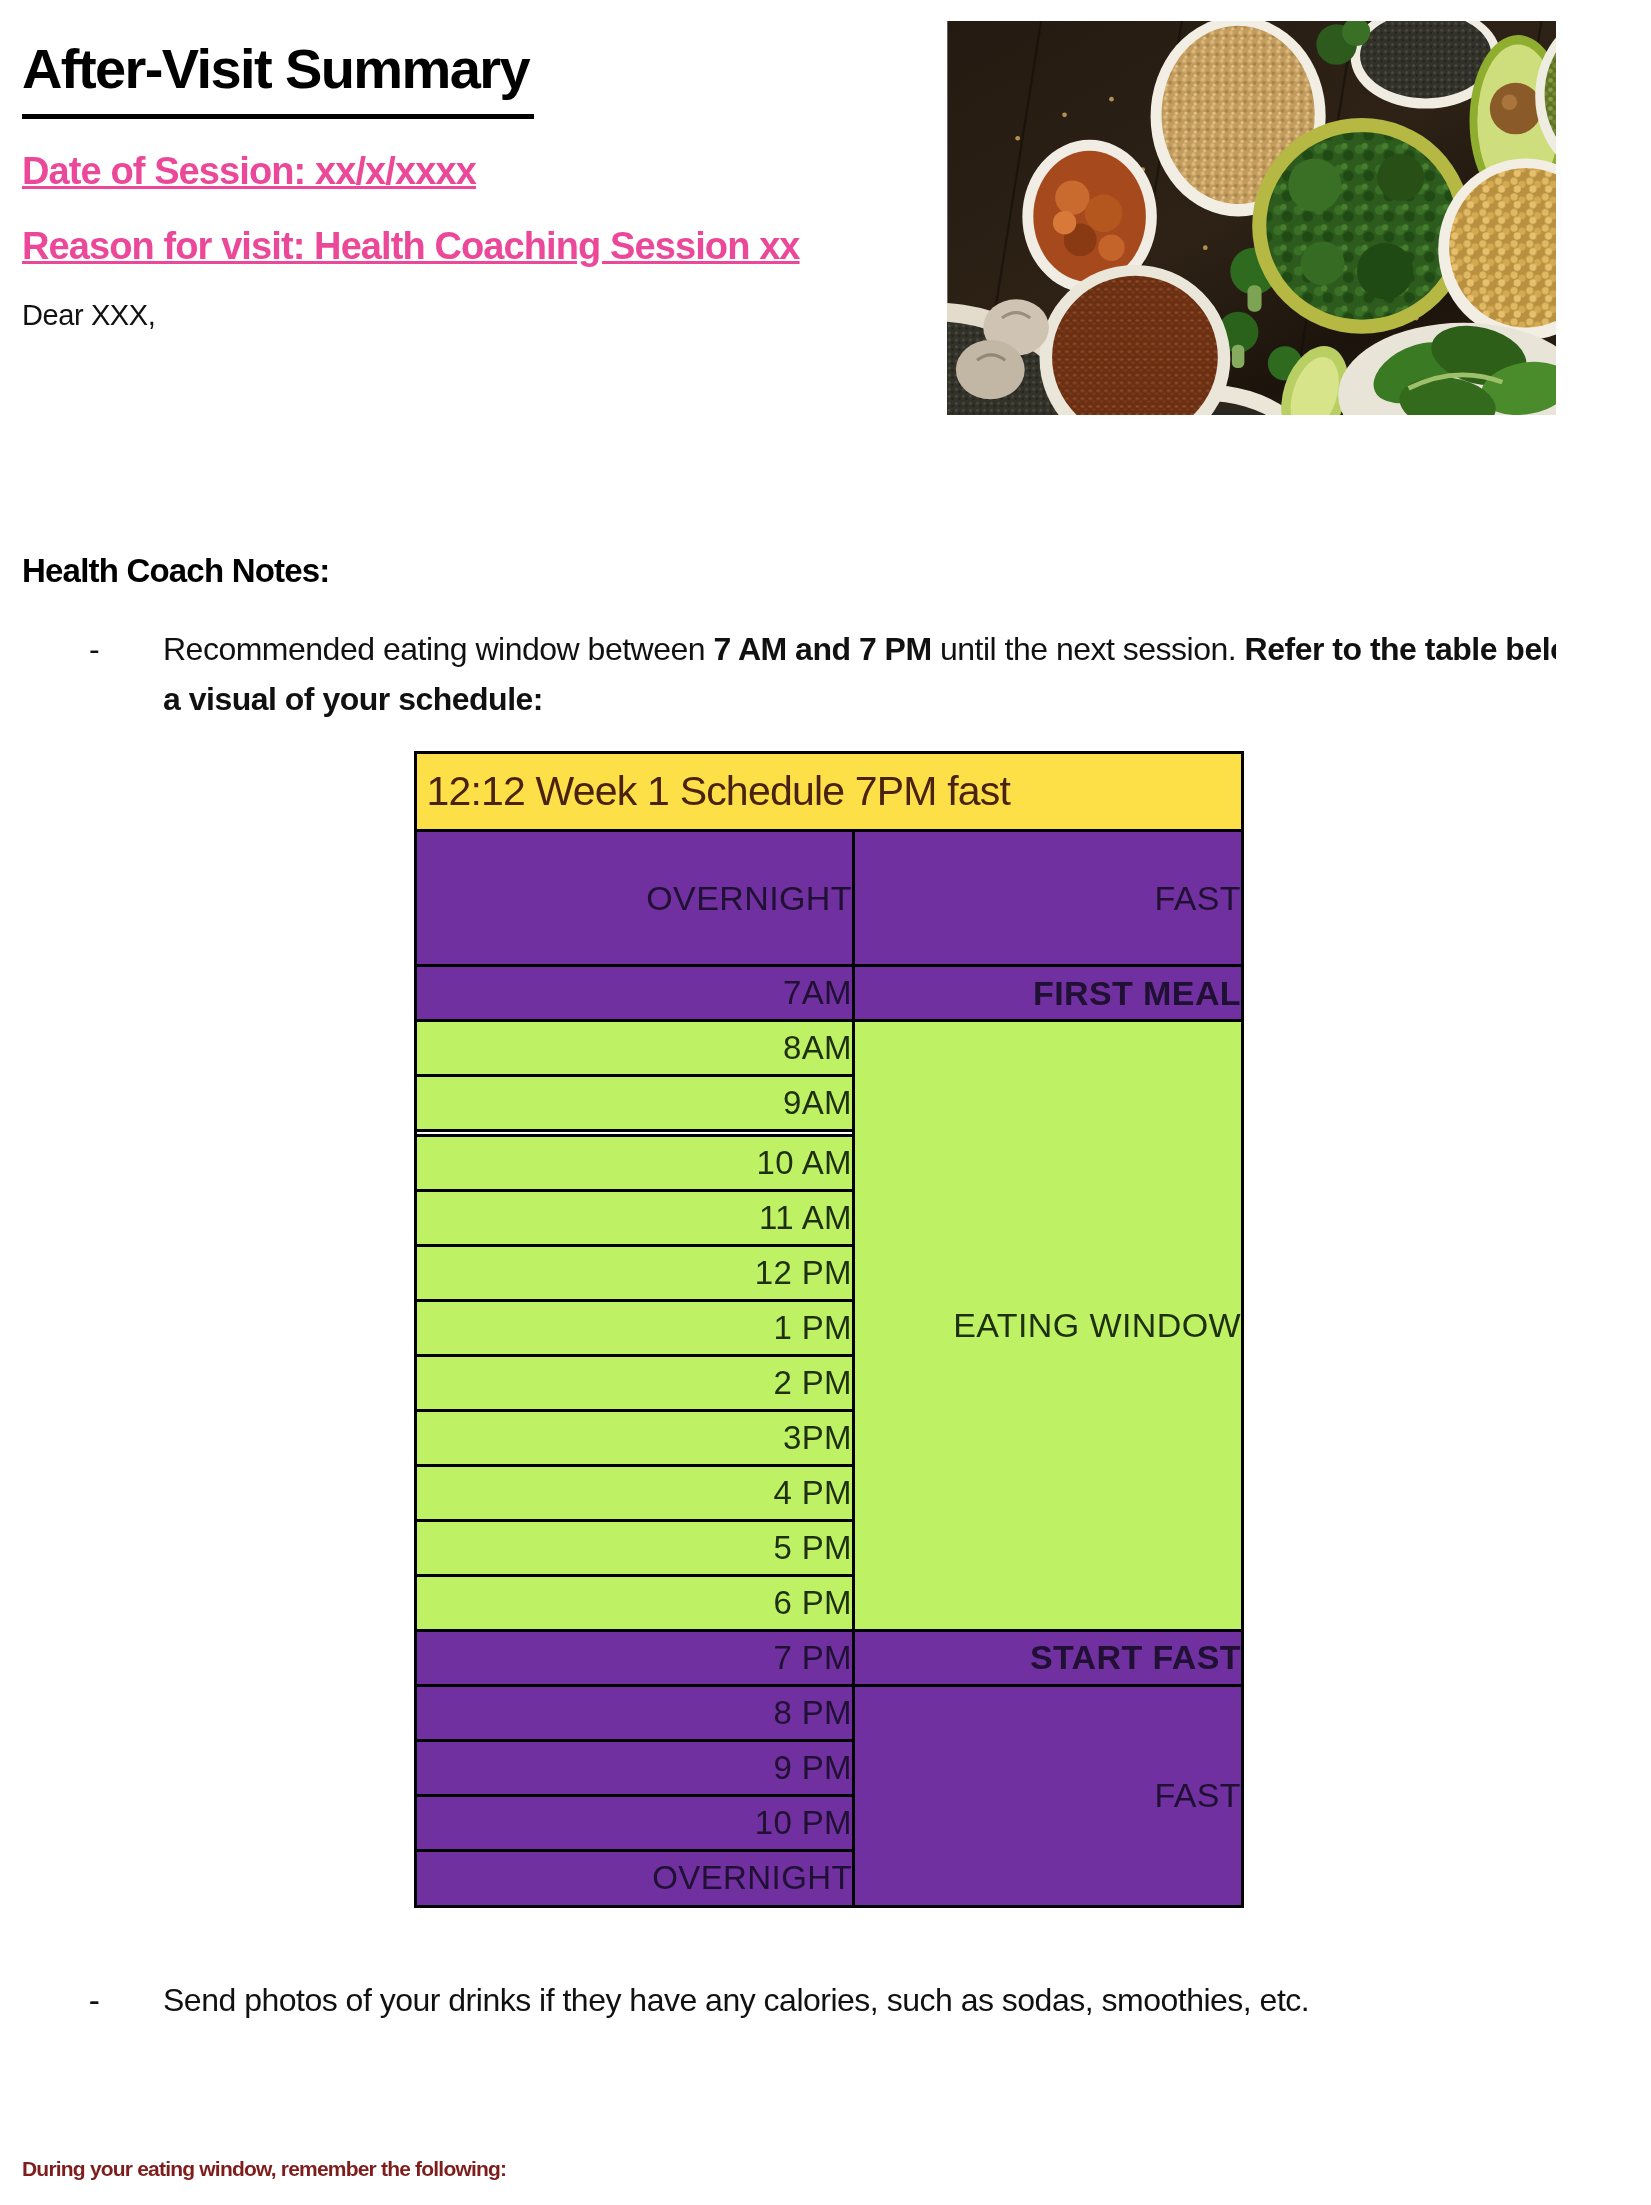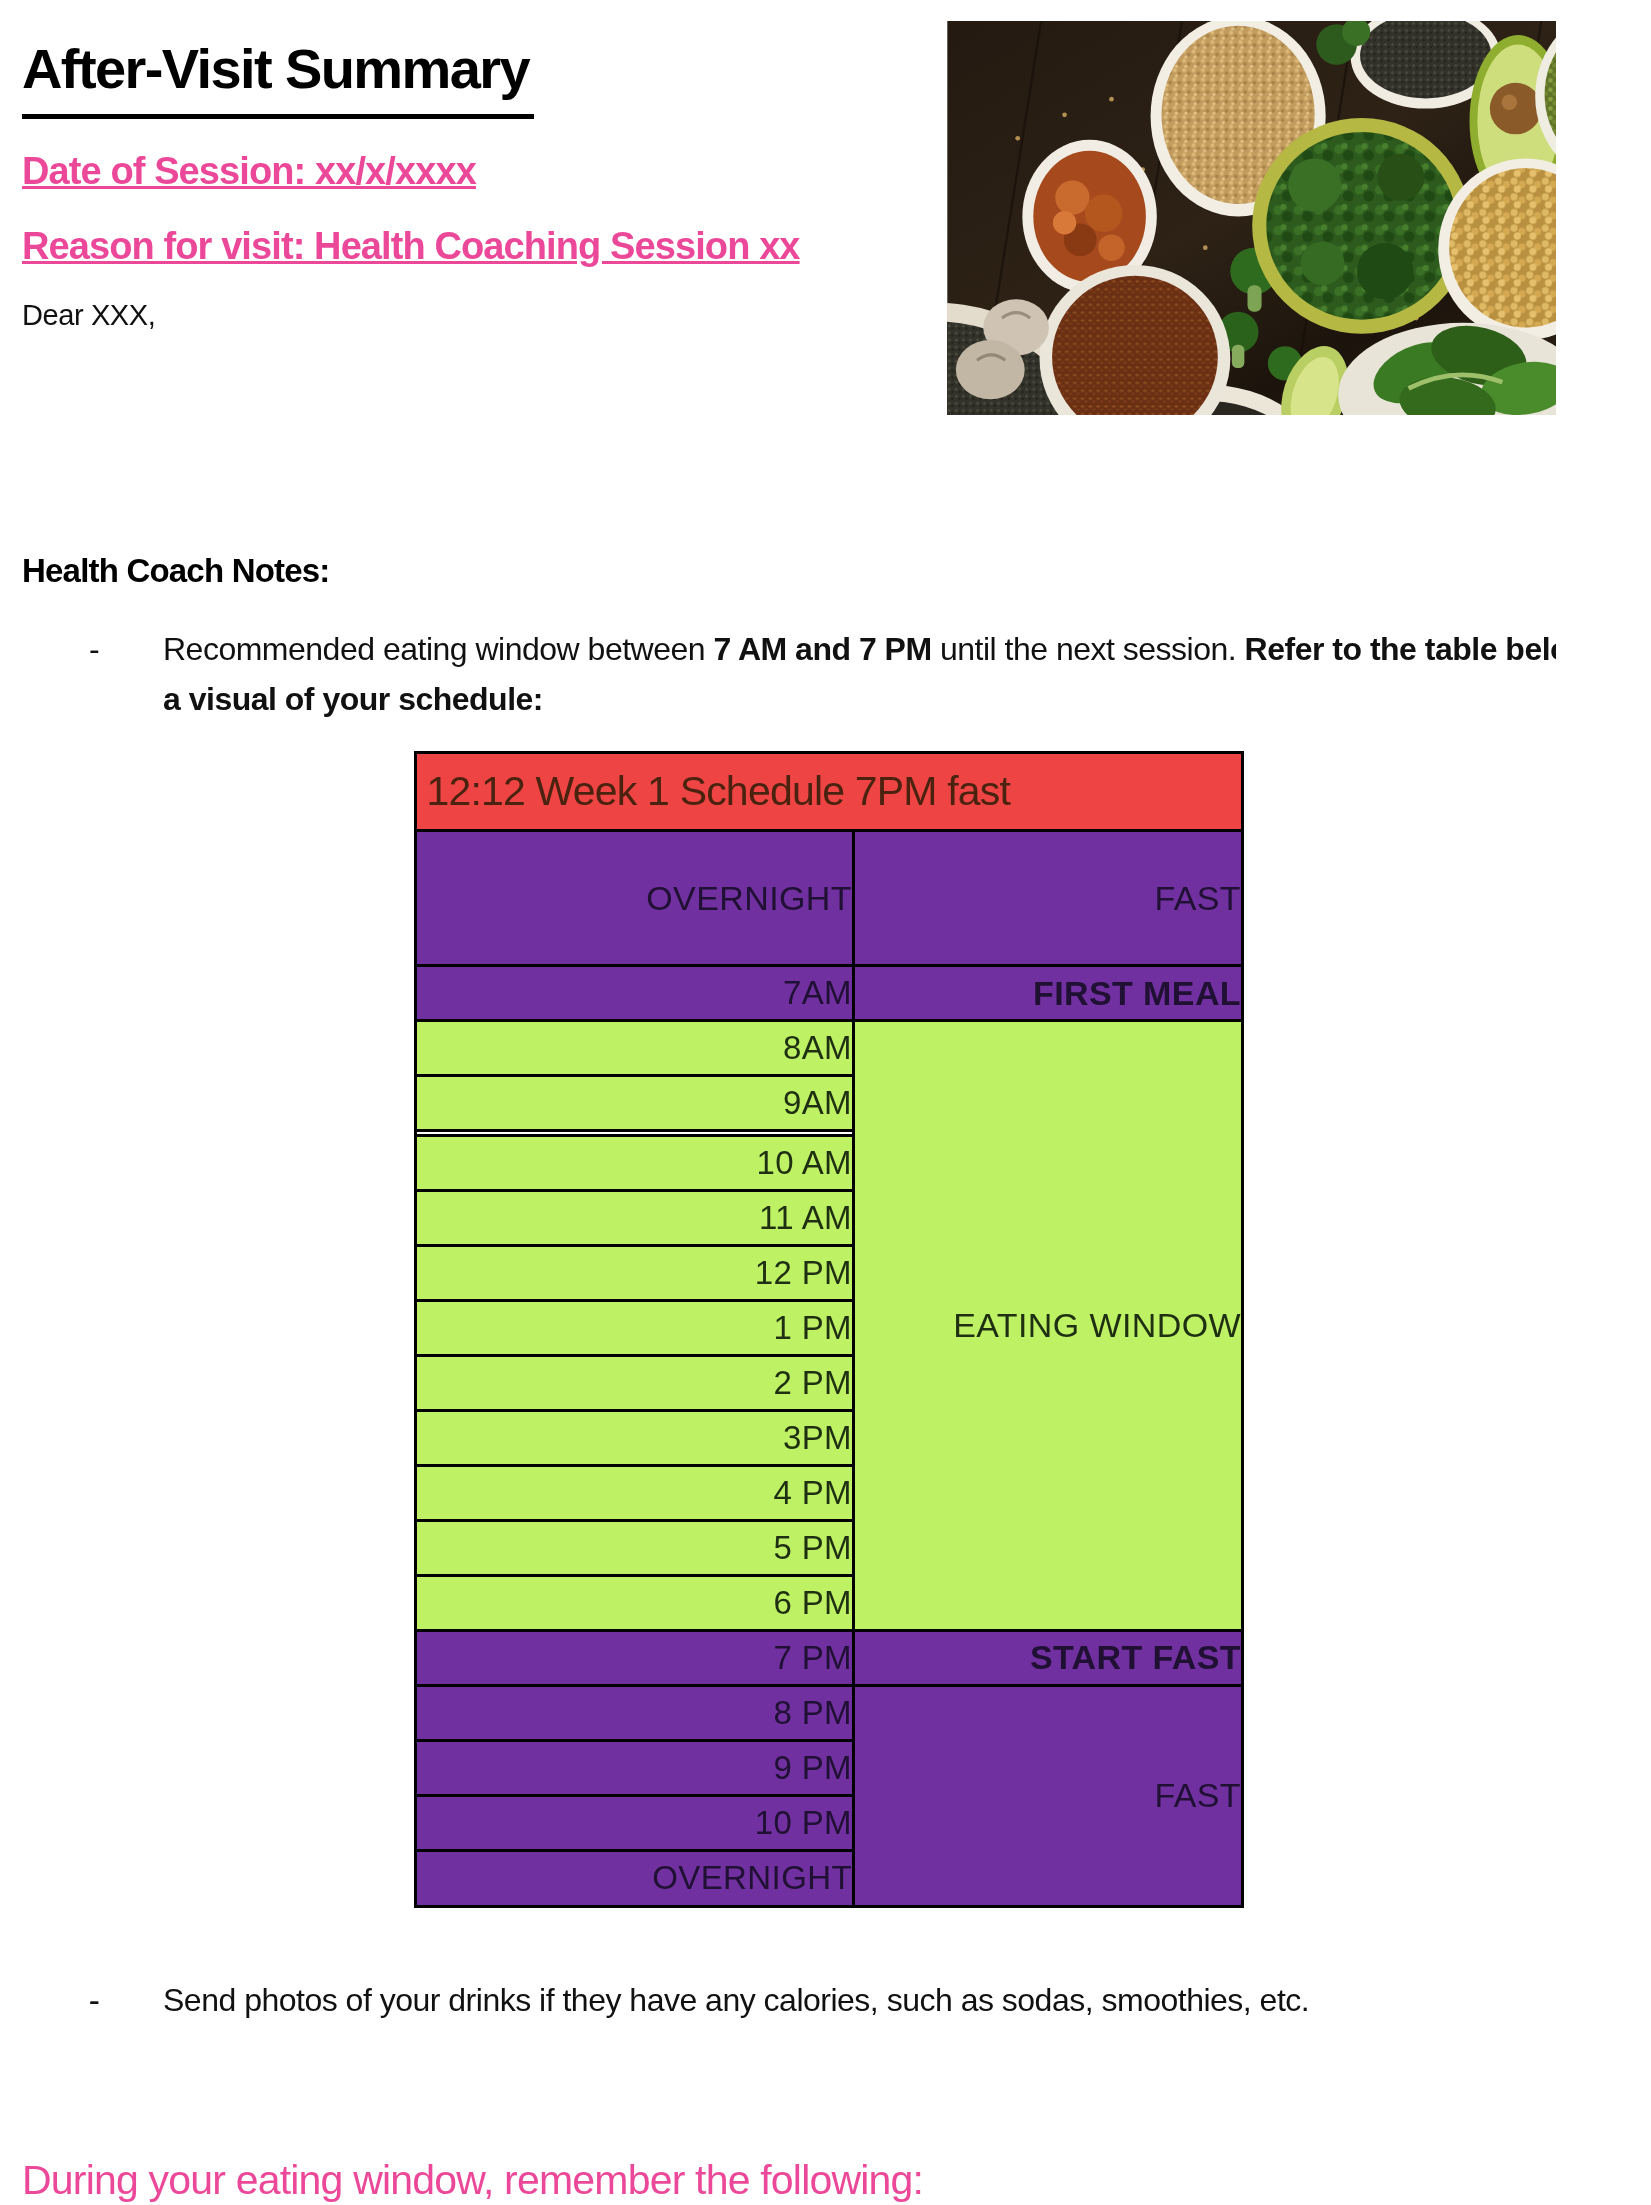--- a/index.html
+++ b/index.html
@@ -19,38 +19,38 @@
   .reason-line { top:225px; }
   .salutation { left:22px; top:299px; font-size:29px; letter-spacing:-0.4px; }
 
   .intro { left:22px; top:371px; width:1611px; font-size:33px; letter-spacing:-0.4px; line-height:49px; }
   .photo-float { float:right; width:692px; height:49px; }
 
   .food-photo { left:947px; top:21px; width:687px; height:394px; overflow:hidden; }
   .food-photo svg { display:block; }
 
   .notes-heading { left:22px; top:552px; font-size:33px; font-weight:700; letter-spacing:-0.8px; color:#000; }
-  .closing-heading { left:22px; top:2157px; font-size:41px; font-weight:400; letter-spacing:-0.8px; color:#ec4899; }
+  .closing-heading { left:22px; top:2157px; font-size:21px; font-weight:700; letter-spacing:-0.8px; color:#7f1d1d; }
 
   ul.dash-list { list-style:none; left:22px; width:1628px; }
   .list-1 { top:624px; }
   .list-2 { top:1975px; }
   ul.dash-list li { position:relative; padding-left:141px; font-size:32px; letter-spacing:-0.5px; line-height:50px; color:#111; }
   ul.dash-list li + li { margin-top:0px; }
   .dash-marker { position:absolute; left:67px; top:0; font-weight:400; }
   .b { font-weight:700; }
 
   
   table.schedule { position:absolute; left:414px; top:751px; border-collapse:collapse; table-layout:fixed; width:827px; }
   table.schedule td {
     border:3.9px solid #000; text-align:right; vertical-align:middle;
     overflow:hidden; padding:0;
   }
   .t-title {
-    background:#ef4444; color:#4a2310; font-size:41px; letter-spacing:-0.8px;
+    background:#fde047; color:#4a2310; font-size:41px; letter-spacing:-0.8px;
     text-align:left !important; padding-left:9.4px !important; height:78px;
   }
   .cell-purple { background:#7030A0; color:#201033; }
   .cell-green  { background:#bef264; color:#1f3012; }
   .h-big  { height:135px; }
   .h-row  { height:55px; }
   .h-last { height:56px; }
   .h-gap  { height:4.7px; }
   .fs-label { font-size:34px; letter-spacing:0.4px; }
   .fs-hour  { font-size:33px; letter-spacing:0.4px; }

